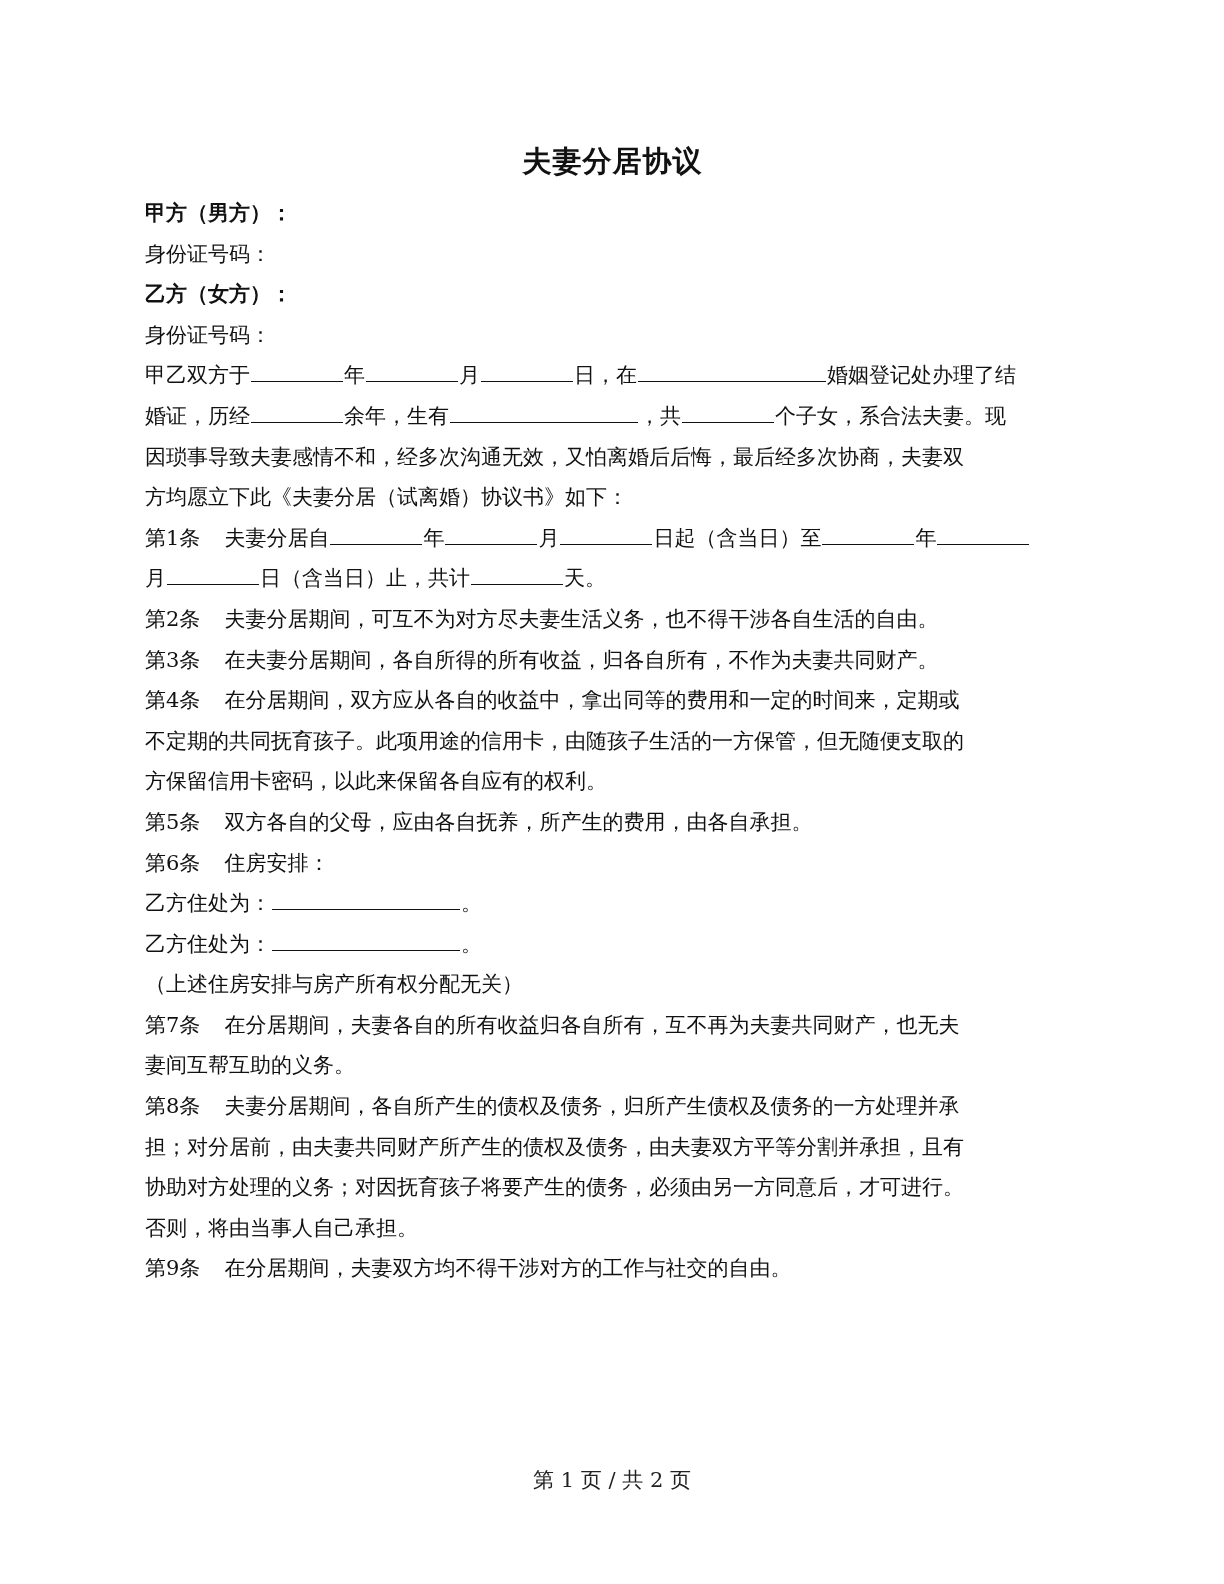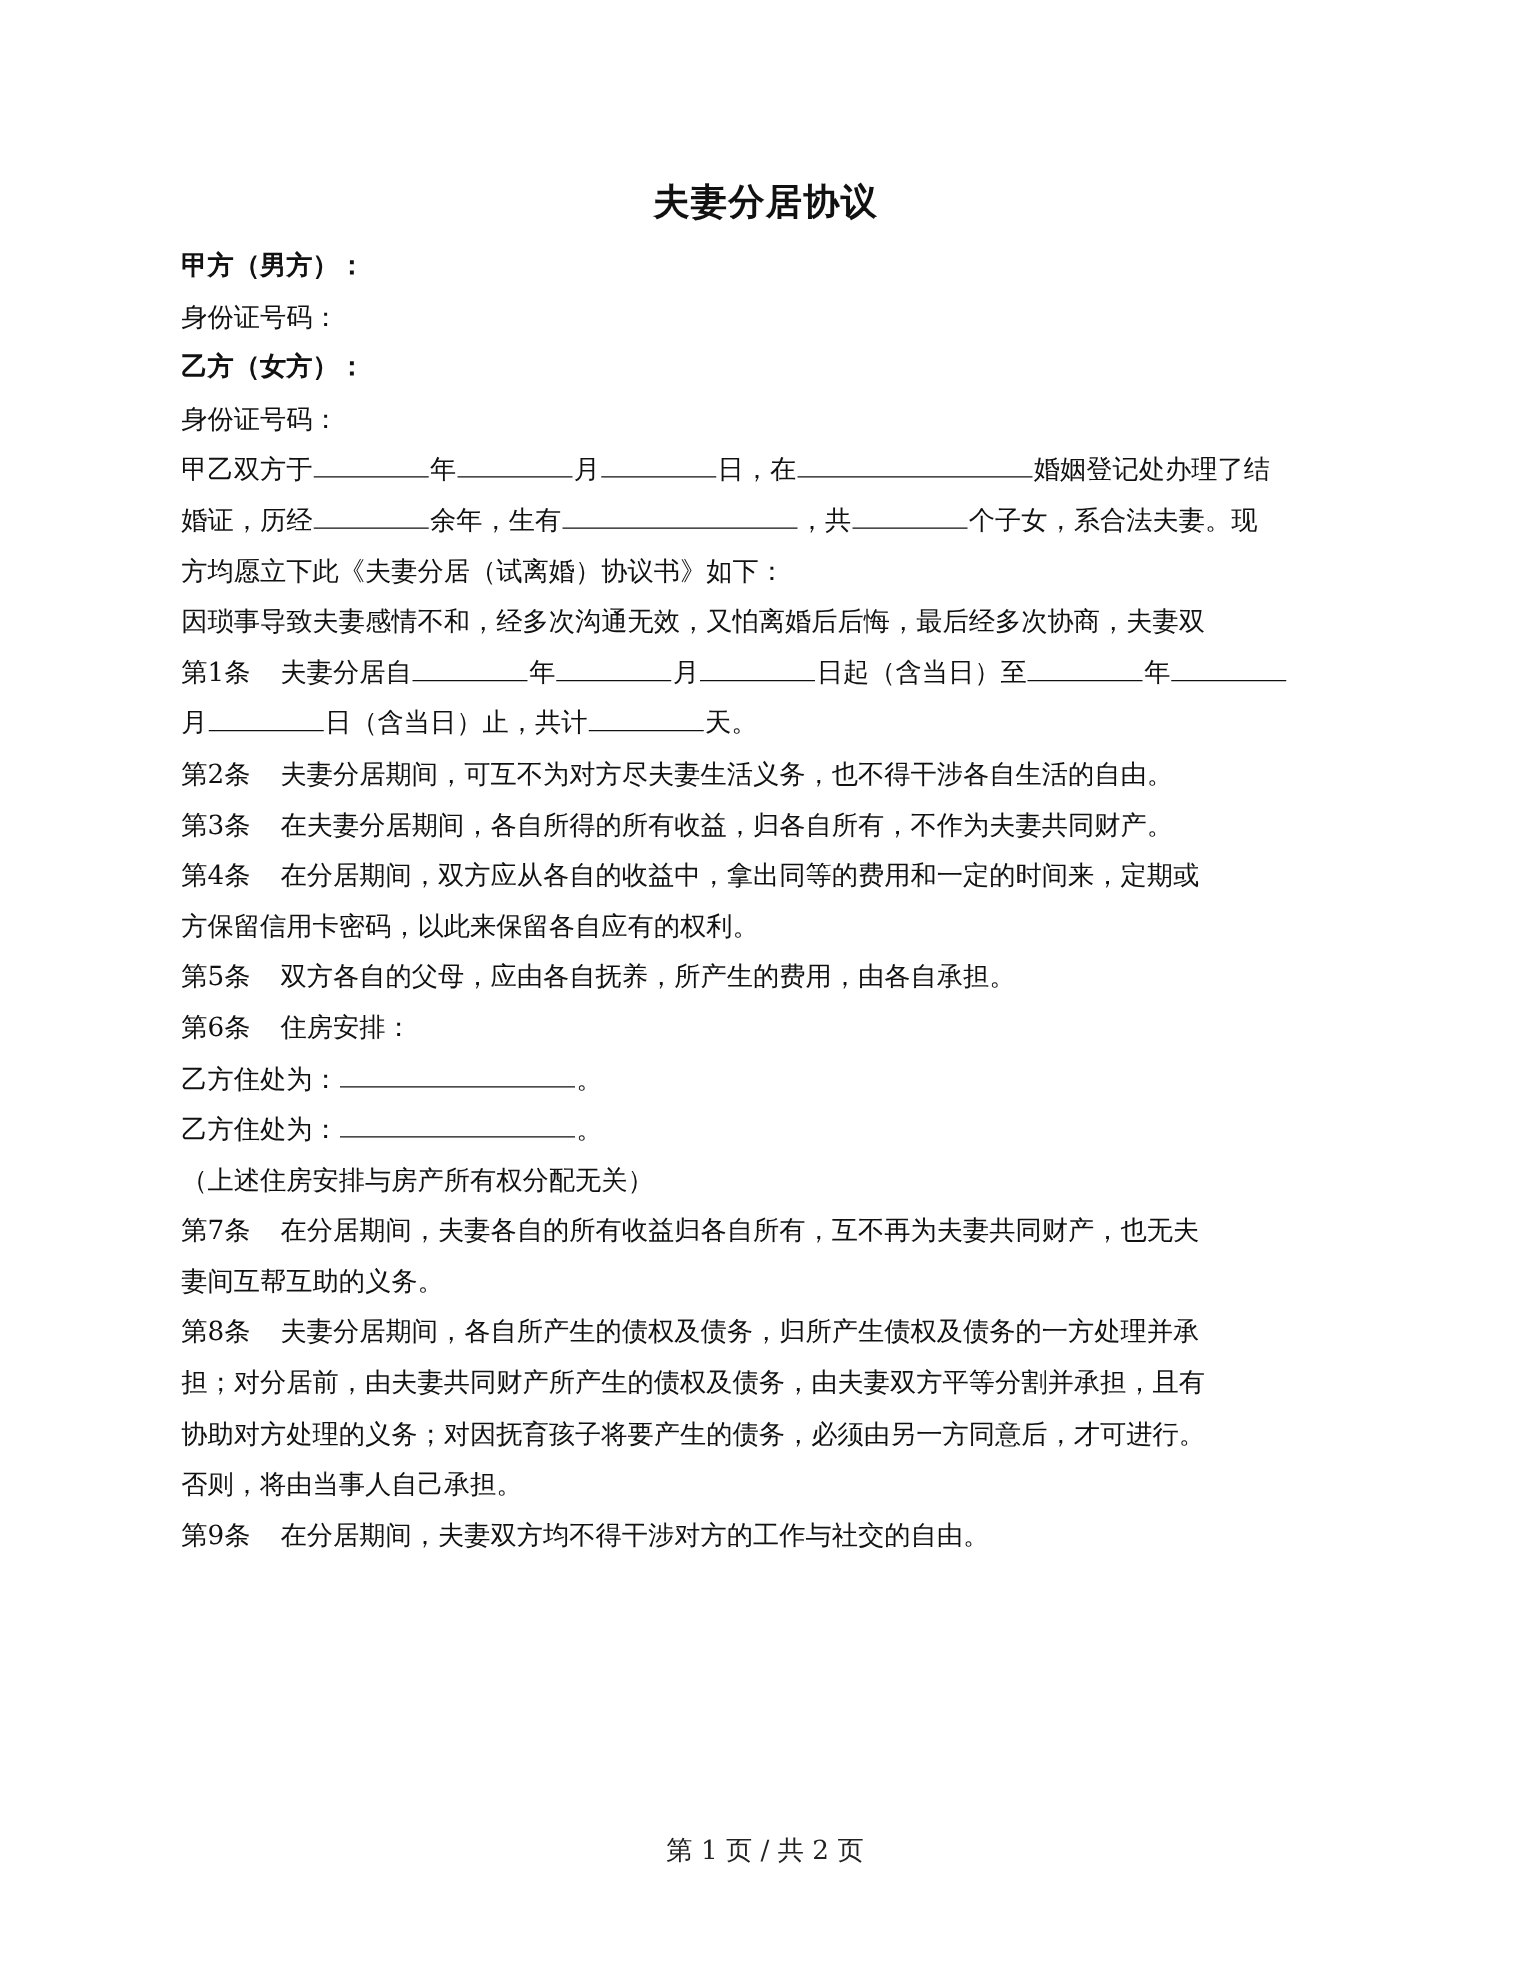--- a/index.html
+++ b/index.html
@@ -81,41 +81,42 @@
     <div class="line">身份证号码：</div>
     <div class="line bold">乙方（女方）：</div>
     <div class="line">身份证号码：</div>
 
     <div class="line">
       <span>甲乙双方于</span><span class="blank b-s"></span><span>年</span><span class="blank b-s"></span><span>月</span><span class="blank b-s"></span><span>日，在</span><span class="blank b-l"></span><span>婚姻登记处办理了结</span>
     </div>
     <div class="line">
       <span>婚证，历经</span><span class="blank b-s"></span><span>余年，生有</span><span class="blank b-l"></span><span>，共</span><span class="blank b-s"></span><span>个子女，系合法夫妻。现</span>
     </div>
+    <div class="line">因琐事导致夫妻感情不和，经多次沟通无效，又怕离婚后后悔，最后经多次协商，夫妻双</div>
     <div class="line">方均愿立下此《夫妻分居（试离婚）协议书》如下：</div>
-    <div class="line">因琐事导致夫妻感情不和，经多次沟通无效，又怕离婚后后悔，最后经多次协商，夫妻双</div>
 
     <div class="line">
       <span>第1条</span><span class="gap"></span><span>夫妻分居自</span><span class="blank b-s"></span><span>年</span><span class="blank b-s"></span><span>月</span><span class="blank b-s"></span><span>日起（含当日）至</span><span class="blank b-s"></span><span>年</span><span class="blank b-s"></span>
     </div>
     <div class="line">
       <span>月</span><span class="blank b-s"></span><span>日（含当日）止，共计</span><span class="blank b-s"></span><span>天。</span>
     </div>
 
     <div class="line">
       <span>第2条</span><span class="gap"></span><span>夫妻分居期间，可互不为对方尽夫妻生活义务，也不得干涉各自生活的自由。</span>
     </div>
 
     <div class="line">
       <span>第3条</span><span class="gap"></span><span>在夫妻分居期间，各自所得的所有收益，归各自所有，不作为夫妻共同财产。</span>
     </div>
 
     <div class="line">
       <span>第4条</span><span class="gap"></span><span>在分居期间，双方应从各自的收益中，拿出同等的费用和一定的时间来，定期或</span>
     </div>
+    <div class="line">不定期的共同抚育孩子。此项用途的信用卡，由随孩子生活的一方保管，但无随便支取的</div>
     <div class="line">方保留信用卡密码，以此来保留各自应有的权利。</div>
 
     <div class="line">
       <span>第5条</span><span class="gap"></span><span>双方各自的父母，应由各自抚养，所产生的费用，由各自承担。</span>
     </div>
 
     <div class="line">
       <span>第6条</span><span class="gap"></span><span>住房安排：</span>
     </div>
     <div class="line">

